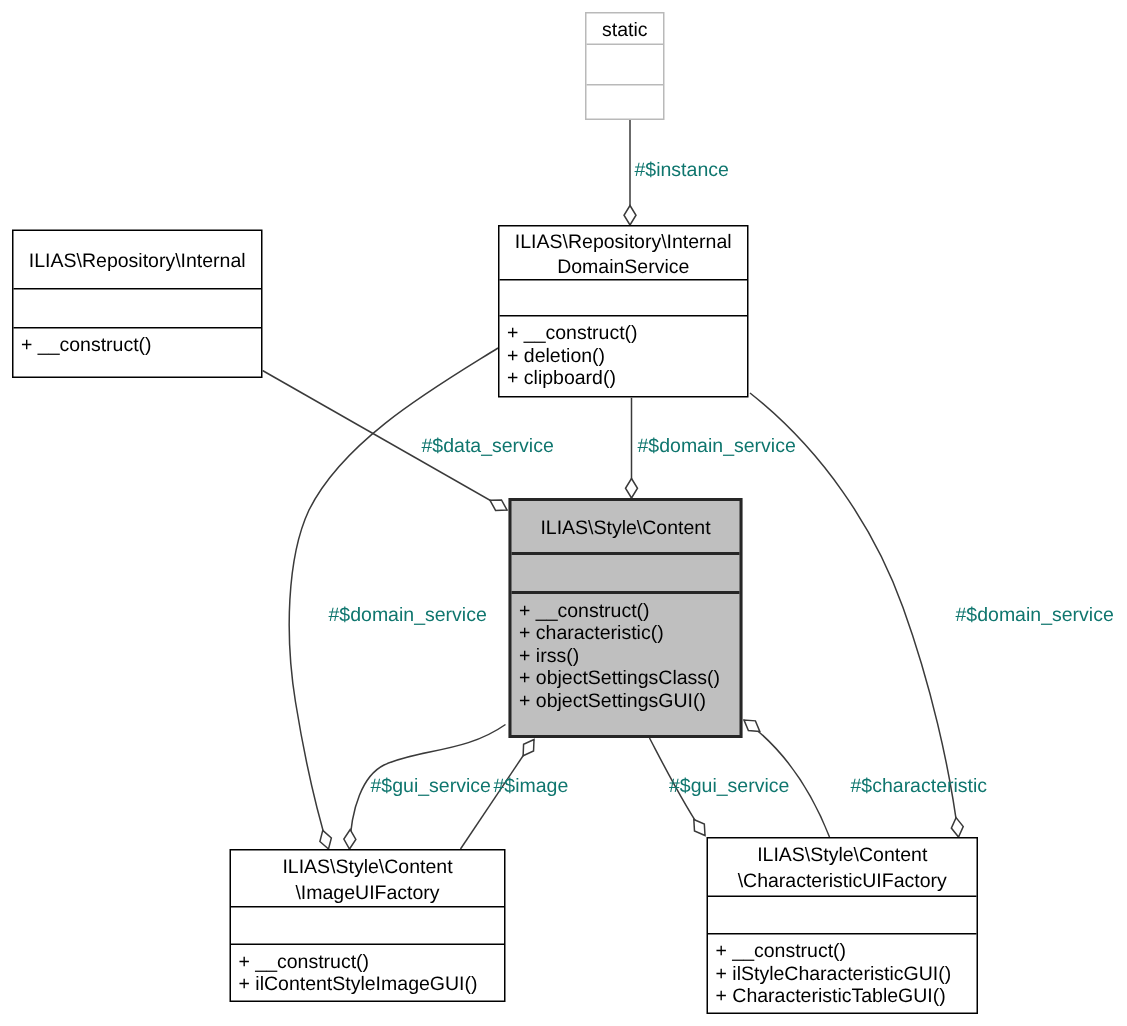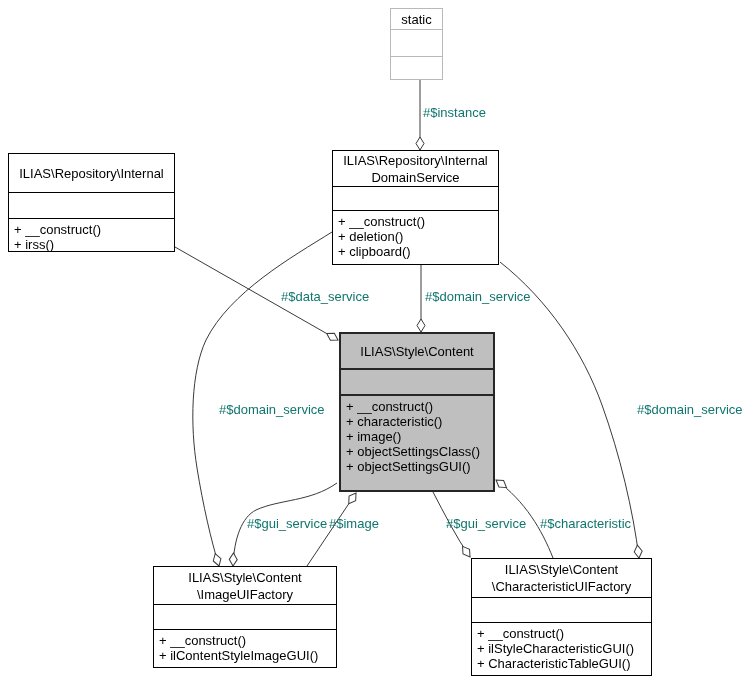--- a/index.html
+++ b/index.html
@@ -61,21 +61,20 @@
     <div class="m"></div>
   </div>
 
   <div class="node" style="left:8px;top:153px;width:167px;height:99px">
     <div class="t" style="height:39px">
       <div>ILIAS\Repository\Internal</div>
     </div>
     <div class="a" style="height:26px"></div>
     <div class="m">
       <div>+ __construct()</div>
-      <div>+ irss()</div>
     </div>
   </div>
 
   <div class="node" style="left:332px;top:150px;width:167px;height:115px">
     <div class="t" style="height:36px">
       <div>ILIAS\Repository\Internal</div>
       <div>DomainService</div>
     </div>
     <div class="a" style="height:24px"></div>
     <div class="m">
@@ -86,21 +85,21 @@
   </div>
 
   <div class="node hl" style="left:339px;top:332px;width:156px;height:160px">
     <div class="t" style="height:36px">
       <div>ILIAS\Style\Content</div>
     </div>
     <div class="a" style="height:26px"></div>
     <div class="m">
       <div>+ __construct()</div>
       <div>+ characteristic()</div>
-      <div>+ image()</div>
+      <div>+ irss()</div>
       <div>+ objectSettingsClass()</div>
       <div>+ objectSettingsGUI()</div>
     </div>
   </div>
 
   <div class="node" style="left:153px;top:566px;width:184px;height:102px">
     <div class="t" style="height:38px">
       <div>ILIAS\Style\Content</div>
       <div>\ImageUIFactory</div>
     </div>
@@ -125,15 +124,15 @@
   </div>
 
   <div class="elabel" style="left:423px;top:105px">#$instance</div>
   <div class="elabel" style="left:281px;top:289px">#$data_service</div>
   <div class="elabel" style="left:425px;top:289px">#$domain_service</div>
   <div class="elabel" style="left:219px;top:402px">#$domain_service</div>
   <div class="elabel" style="left:637px;top:402px">#$domain_service</div>
   <div class="elabel" style="left:247px;top:516px">#$gui_service</div>
   <div class="elabel" style="left:329px;top:516px">#$image</div>
   <div class="elabel" style="left:446px;top:516px">#$gui_service</div>
-  <div class="elabel" style="left:540px;top:516px">#$characteristic</div>
+  <div class="elabel" style="left:567px;top:516px">#$characteristic</div>
 
 </div>
 
 </body></html>

